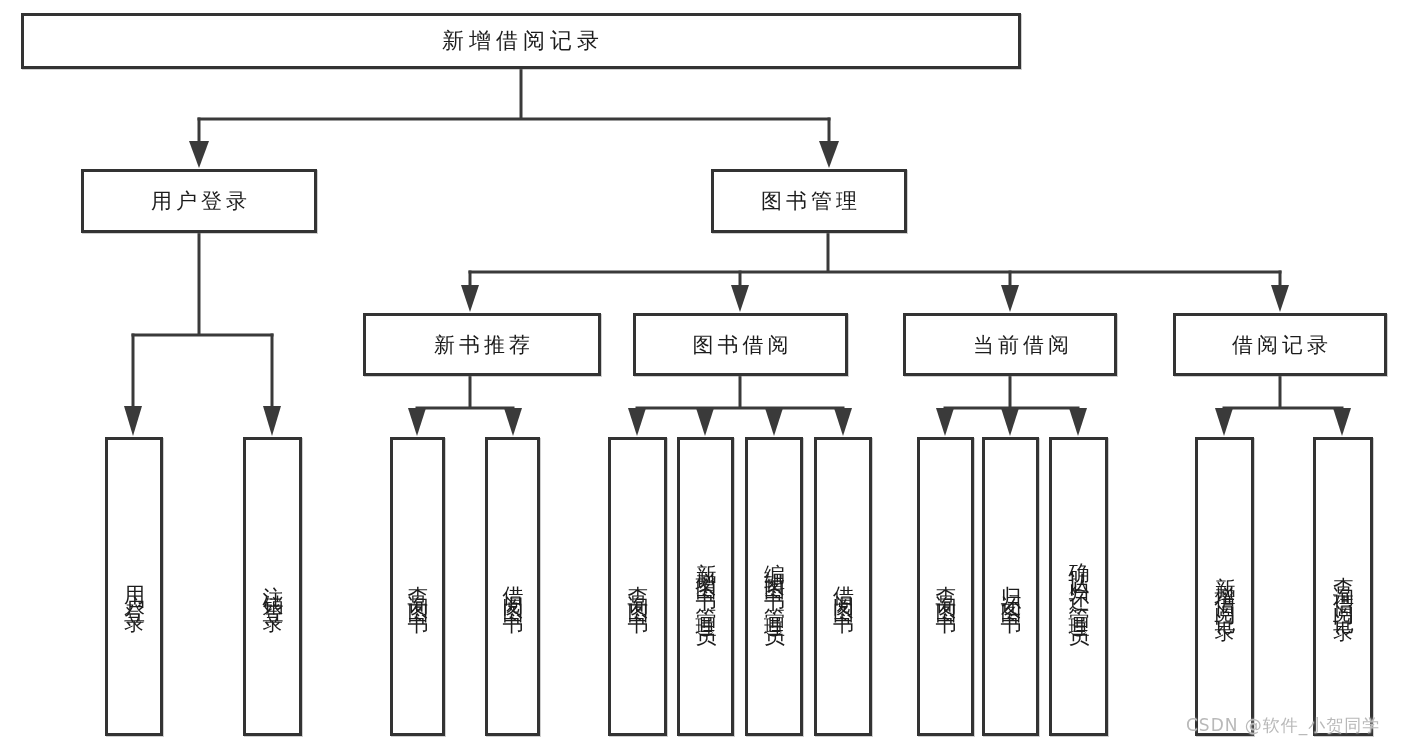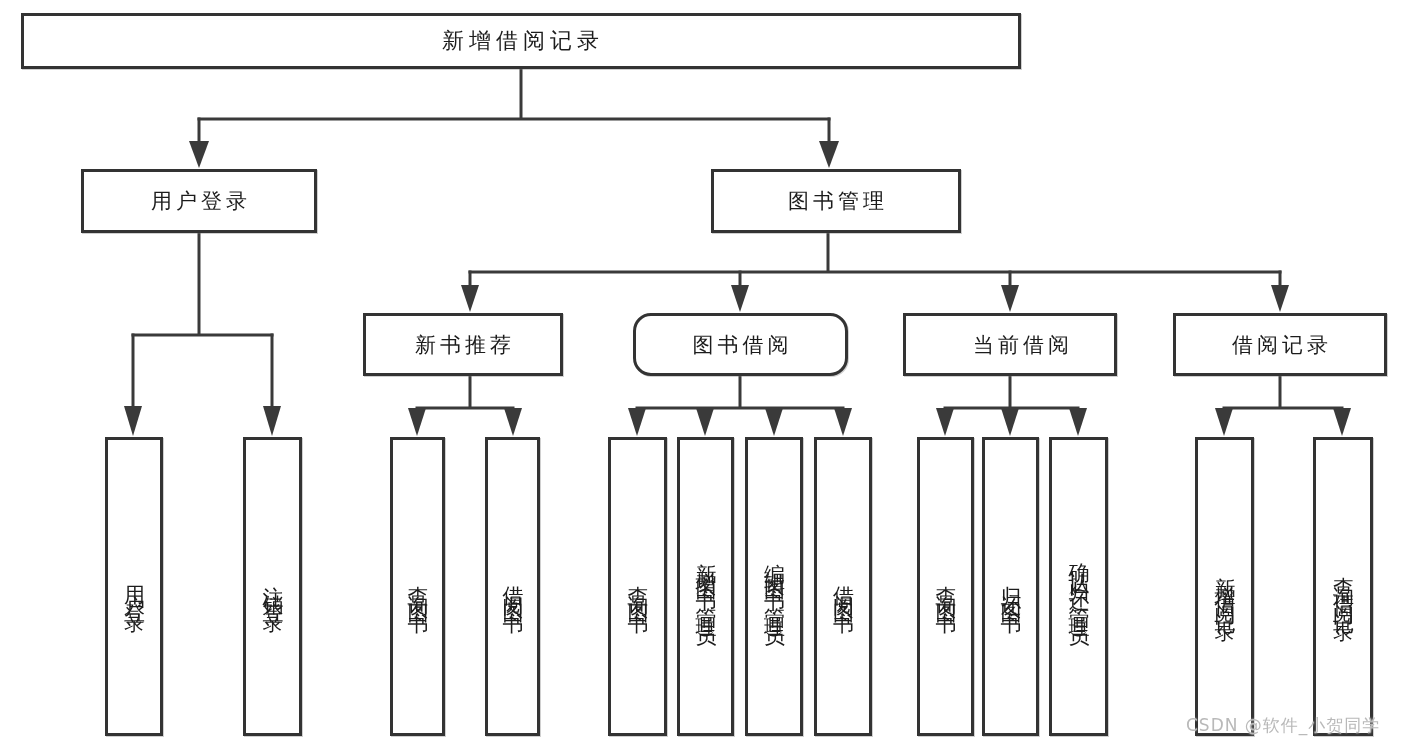--- a/index.html
+++ b/index.html
@@ -132,28 +132,28 @@
     </g>
   </svg>
 
   <div class="node h root" style="left:21px; top:13px; width:1000px; height:56px;">
     <span>新增借阅记录</span>
   </div>
 
   <div class="node h" style="left:81px; top:169px; width:236px; height:64px;">
     <span>用户登录</span>
   </div>
-  <div class="node h" style="left:711px; top:169px; width:250px; height:64px;">
+  <div class="node h" style="left:711px; top:169px; width:196px; height:64px;">
     <span>图书管理</span>
   </div>
 
-  <div class="node h" style="left:363px; top:313px; width:200px; height:63px;">
+  <div class="node h" style="left:363px; top:313px; width:238px; height:63px;">
     <span>新书推荐</span>
   </div>
-  <div class="node h" style="left:633px; top:313px; width:215px; height:63px;border-radius:18px;">
+  <div class="node h" style="left:633px; top:313px; width:215px; height:63px;">
     <span>图书借阅</span>
   </div>
   <div class="node h" style="left:903px; top:313px; width:214px; height:63px;padding-left:22px;">
     <span>当前借阅</span>
   </div>
   <div class="node h" style="left:1173px; top:313px; width:214px; height:63px;">
     <span>借阅记录</span>
   </div>
 
   <div class="node v" style="left:105px; top:437px; width:58px; height:299px;">

